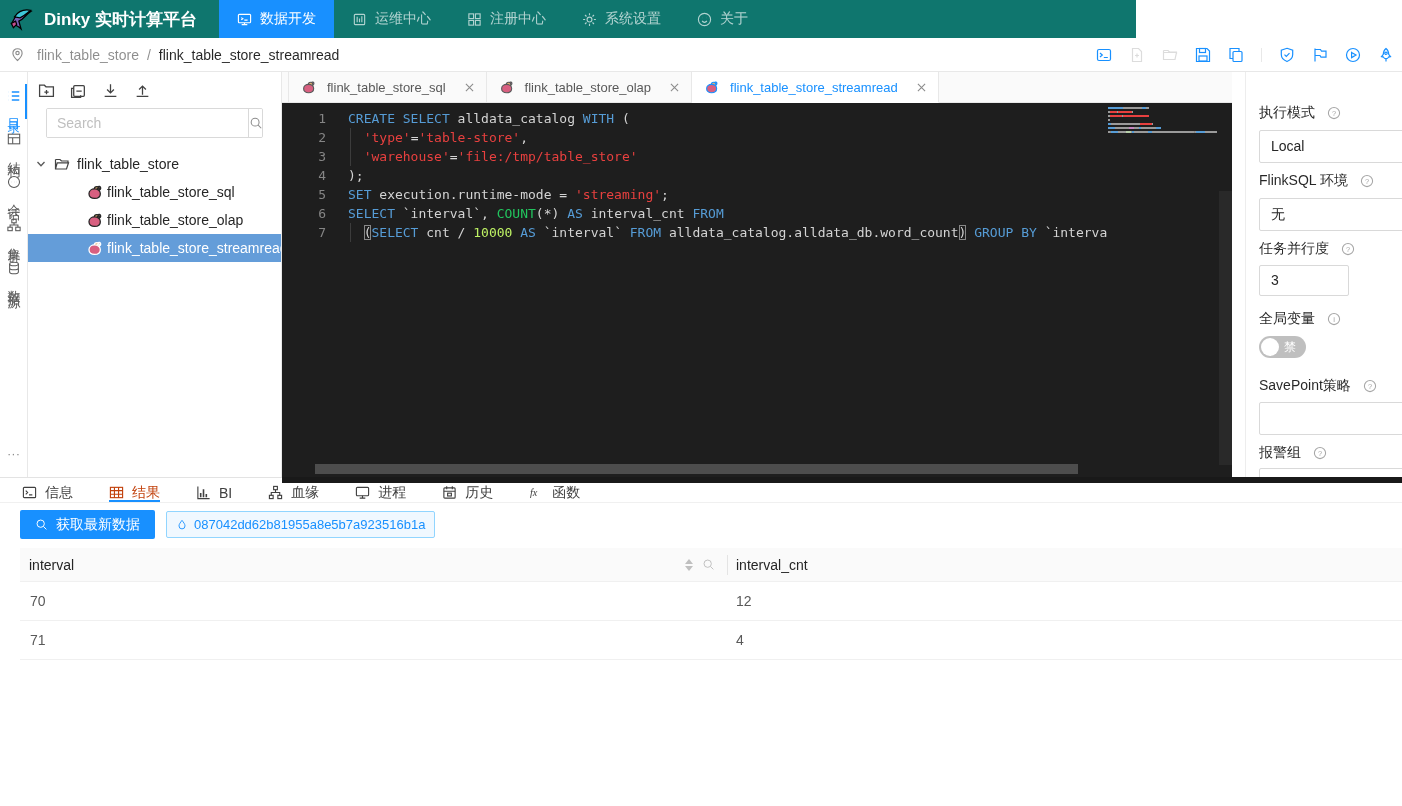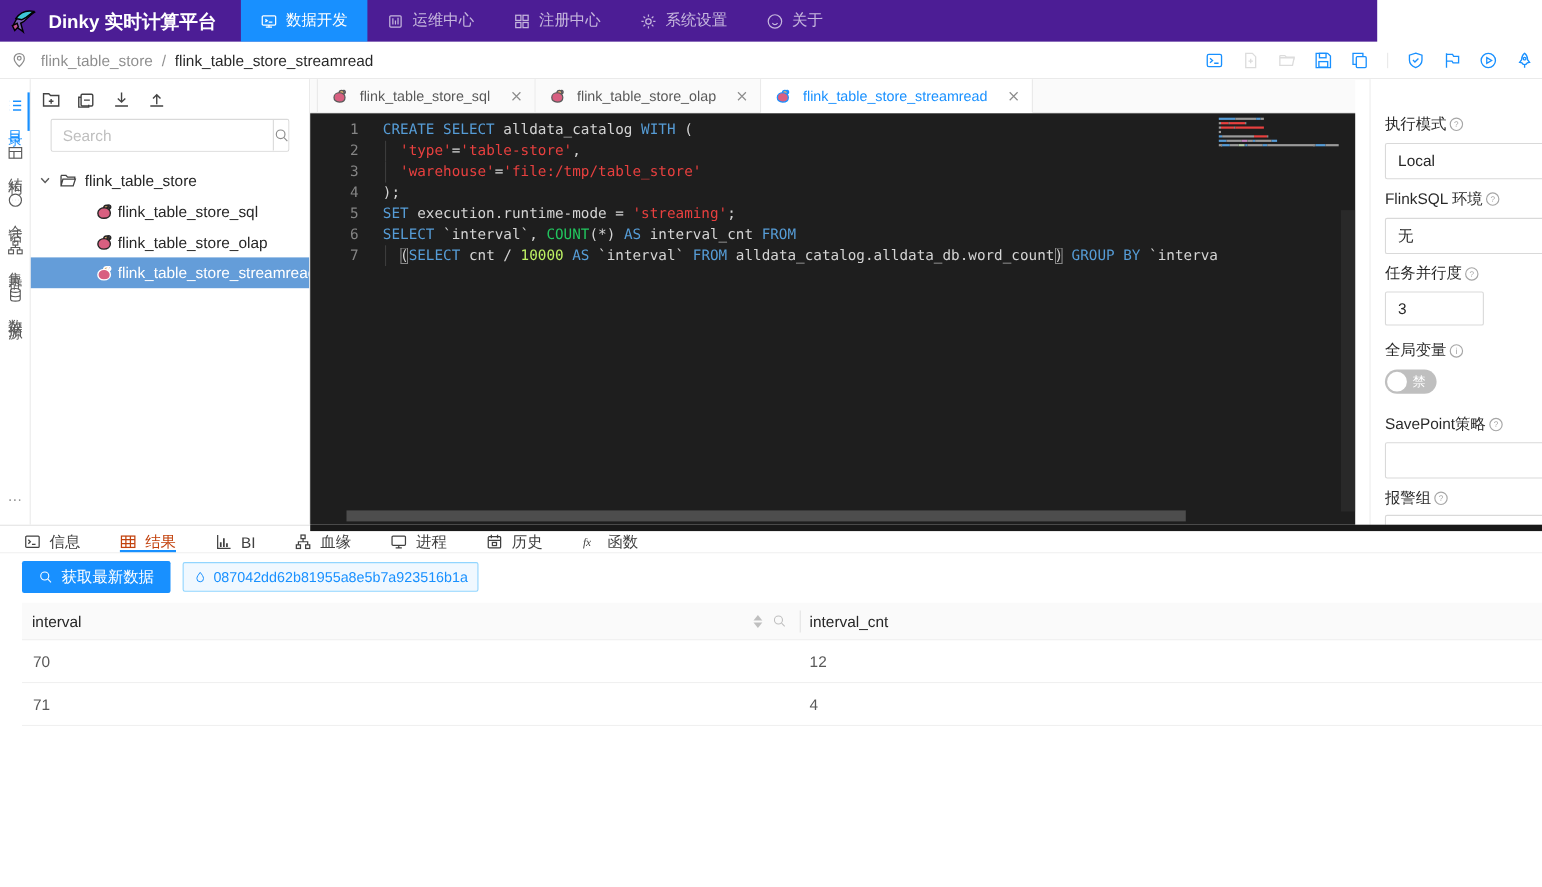--- a/index.html
+++ b/index.html
@@ -3,21 +3,21 @@
 <meta charset="utf-8">
 <style>
   * { margin:0; padding:0; box-sizing:border-box; }
   html,body { width:1402px; height:806px; overflow:hidden; background:#fff;
     font-family:"Liberation Sans", sans-serif; }
   svg { display:block; }
   .ic { flex:none; }
   .ic svg { stroke:currentColor; fill:none; stroke-width:1.2; width:100%; height:100%; }
 
   
-  #topnav { position:absolute; left:0; top:0; width:1252px; height:38px; background:#4c1d95;
+  #topnav { position:absolute; left:0; top:0; width:1136px; height:38px; background:#0f766e;
     display:flex; align-items:center;text-align:right; }
   #logo { width:26px; height:26px; margin-left:8px; }
   #brand { color:#fff; font-size:17px; font-weight:bold; margin:0 22px 0 10px; white-space:nowrap; }
   .nav-item { height:38px; display:flex; align-items:center; gap:8px; padding:0 18px;
     color:rgba(255,255,255,.68); font-size:14px; cursor:pointer; white-space:nowrap; }
   .nav-item .ic { width:15px; height:15px; }
   .nav-item.active { background:#1890ff; color:#fff; }
 
   
   #crumbbar { position:absolute; left:0; top:38px; width:1402px; height:34px; background:#fff;
@@ -85,21 +85,21 @@
   .mm-line { height:4px; display:flex; align-items:center; }
   .mm { height:2px; display:block; }
   .mm.tk-kw { background:#569cd6; } .mm.tk-str { background:#e8403f; } .mm.tk-num { background:#b5cea8; }
   .mm.tk-fn { background:#c586c0; } .mm.tk-txt { background:#9a9a9a; } .mm.tk-brkt { background:#d4d4d4; }
   .vscroll { position:absolute; right:0; top:88px; bottom:12px; width:13px; background:#292929; }
   .hscroll { position:absolute; left:33px; bottom:3px; width:763px; height:10px; background:#4d4d4d; cursor:pointer; }
 
   
   #rightpanel { position:absolute; left:1245px; top:72px; width:157px; height:405px; background:#fff;
     border-left:1px solid #ededed; overflow:hidden; }
-  .fld-label { position:absolute; left:13px; display:flex; align-items:center; gap:2px;
+  .fld-label { position:absolute; left:13px; display:flex; align-items:center; gap:12px;
     font-size:14px; color:rgba(0,0,0,.85); white-space:nowrap; }
   .fld-label .ic { width:14px; height:14px; color:#a6a6a6; cursor:pointer; }
   .fld-box { position:absolute; left:13px; width:170px; height:33px; border:1px solid #d9d9d9;
     border-radius:2px; font-size:14px; color:#262626; line-height:31px; padding-left:11px;
     background:#fff; cursor:pointer; }
   .fld-box.small { width:90px; height:31px; line-height:29px; }
   .switch { position:absolute; left:13px; width:47px; height:22px; border-radius:11px;
     background:rgba(0,0,0,.25); cursor:pointer; }
   .switch .knob { position:absolute; left:2px; top:2px; width:18px; height:18px; border-radius:50%; background:#fff; }
   .switch .sw-label { position:absolute; left:25px; top:0; line-height:22px; color:#fff; font-size:12px; }

